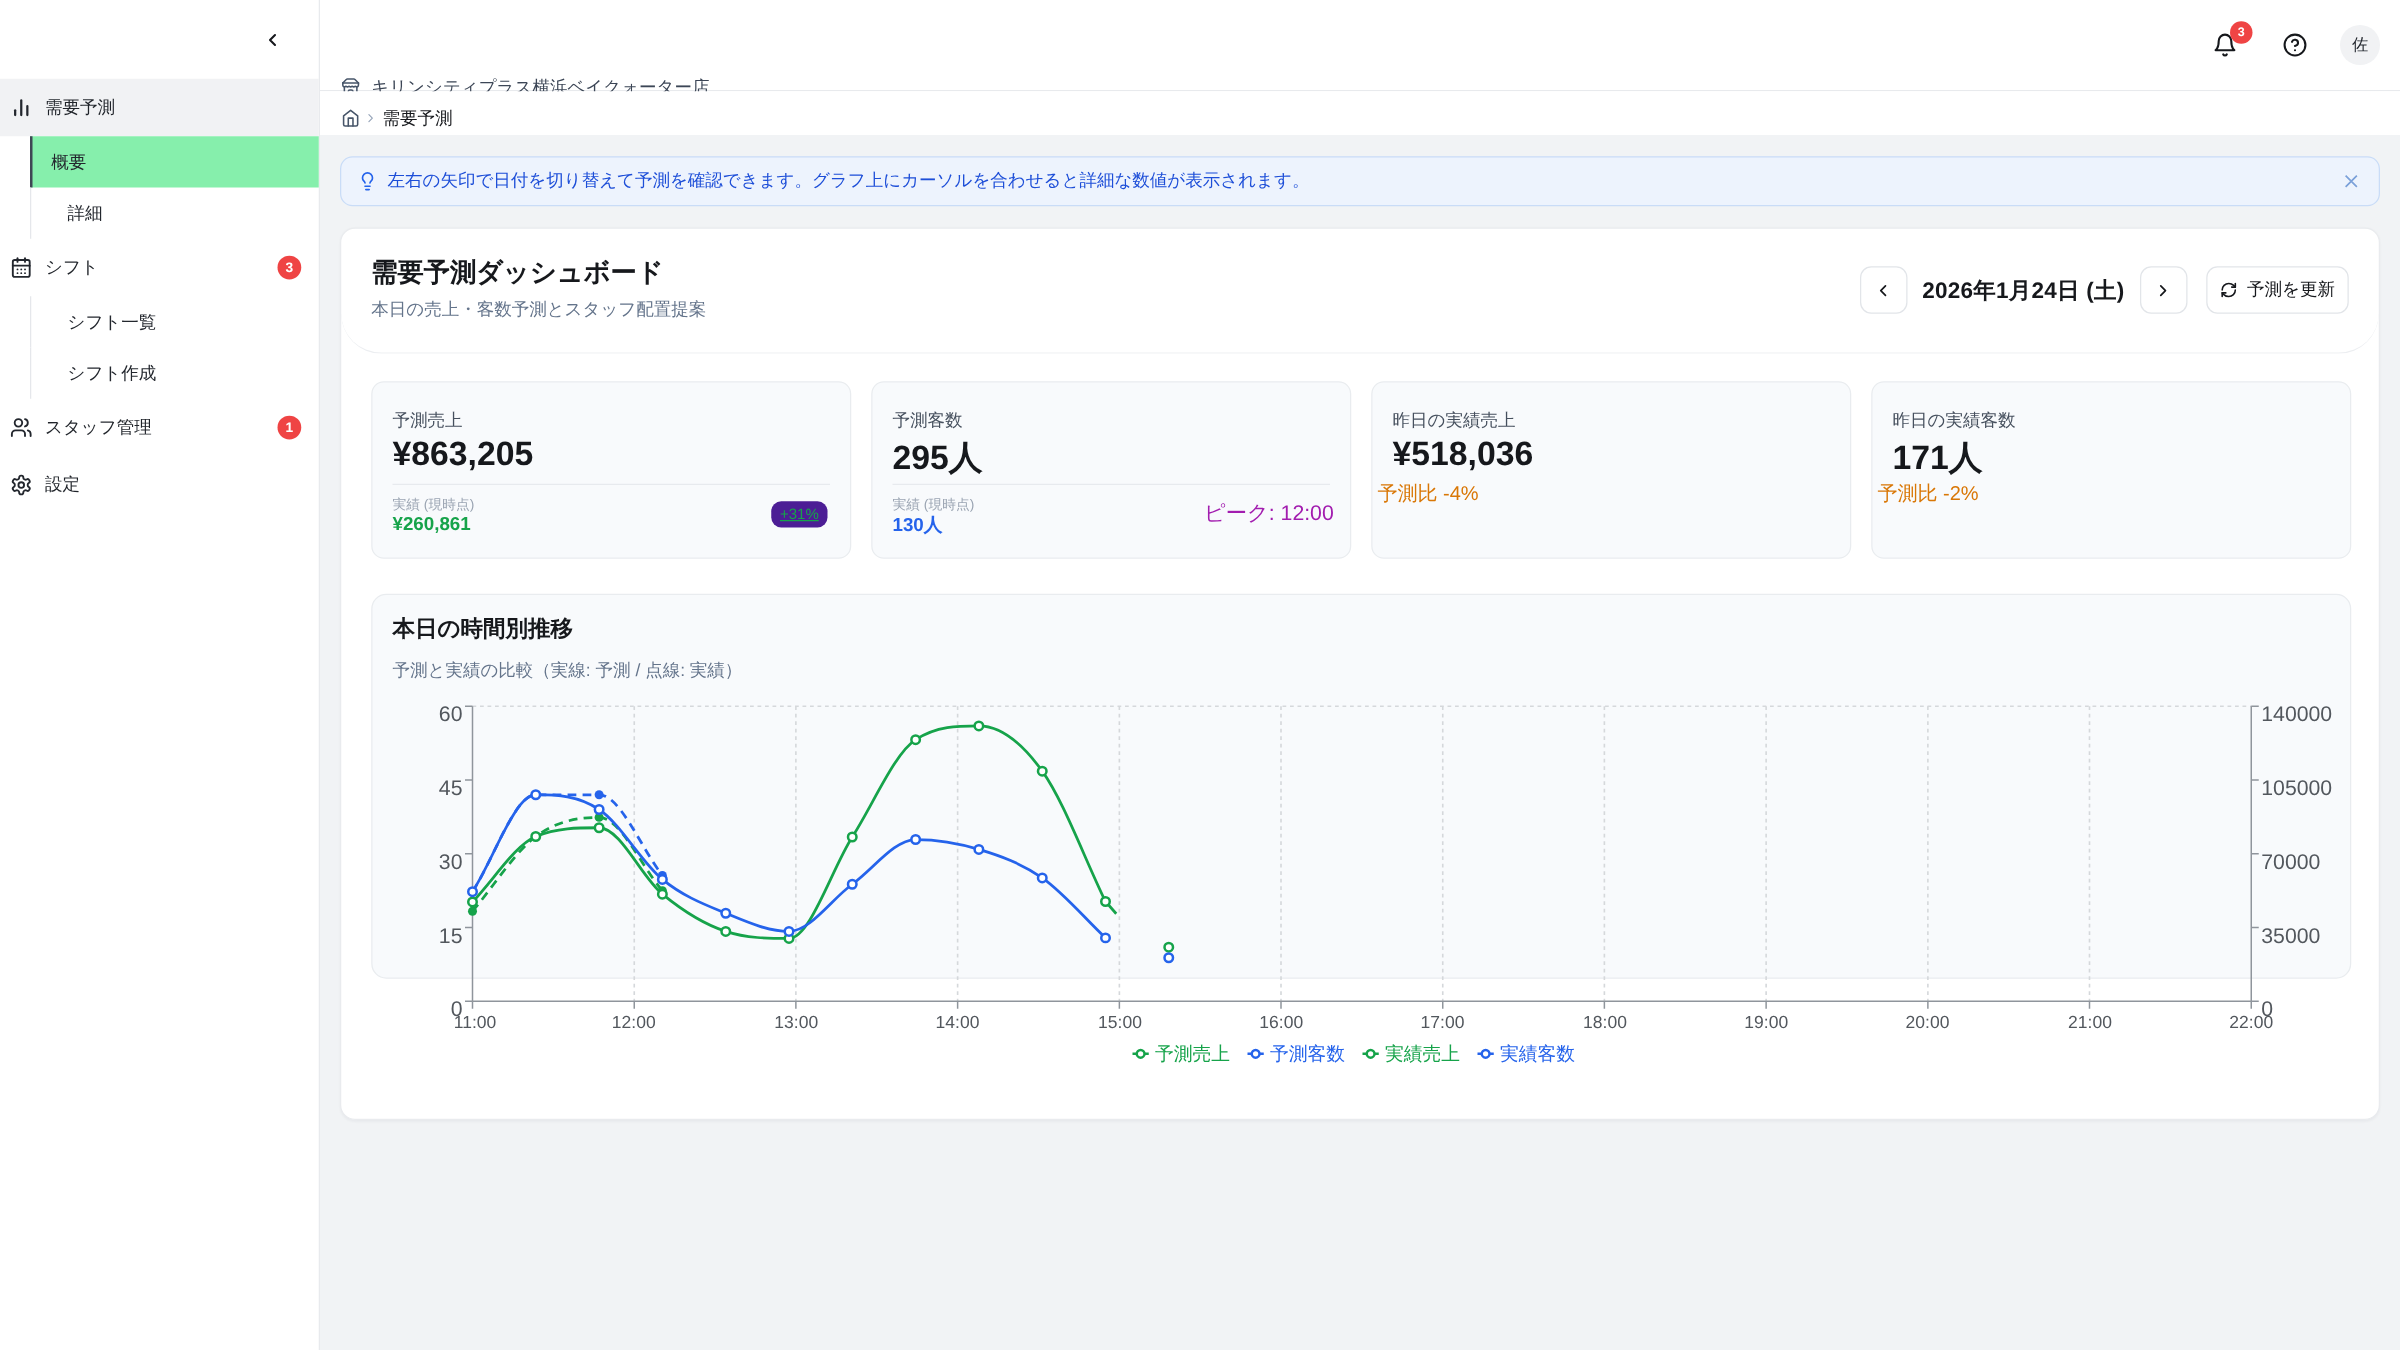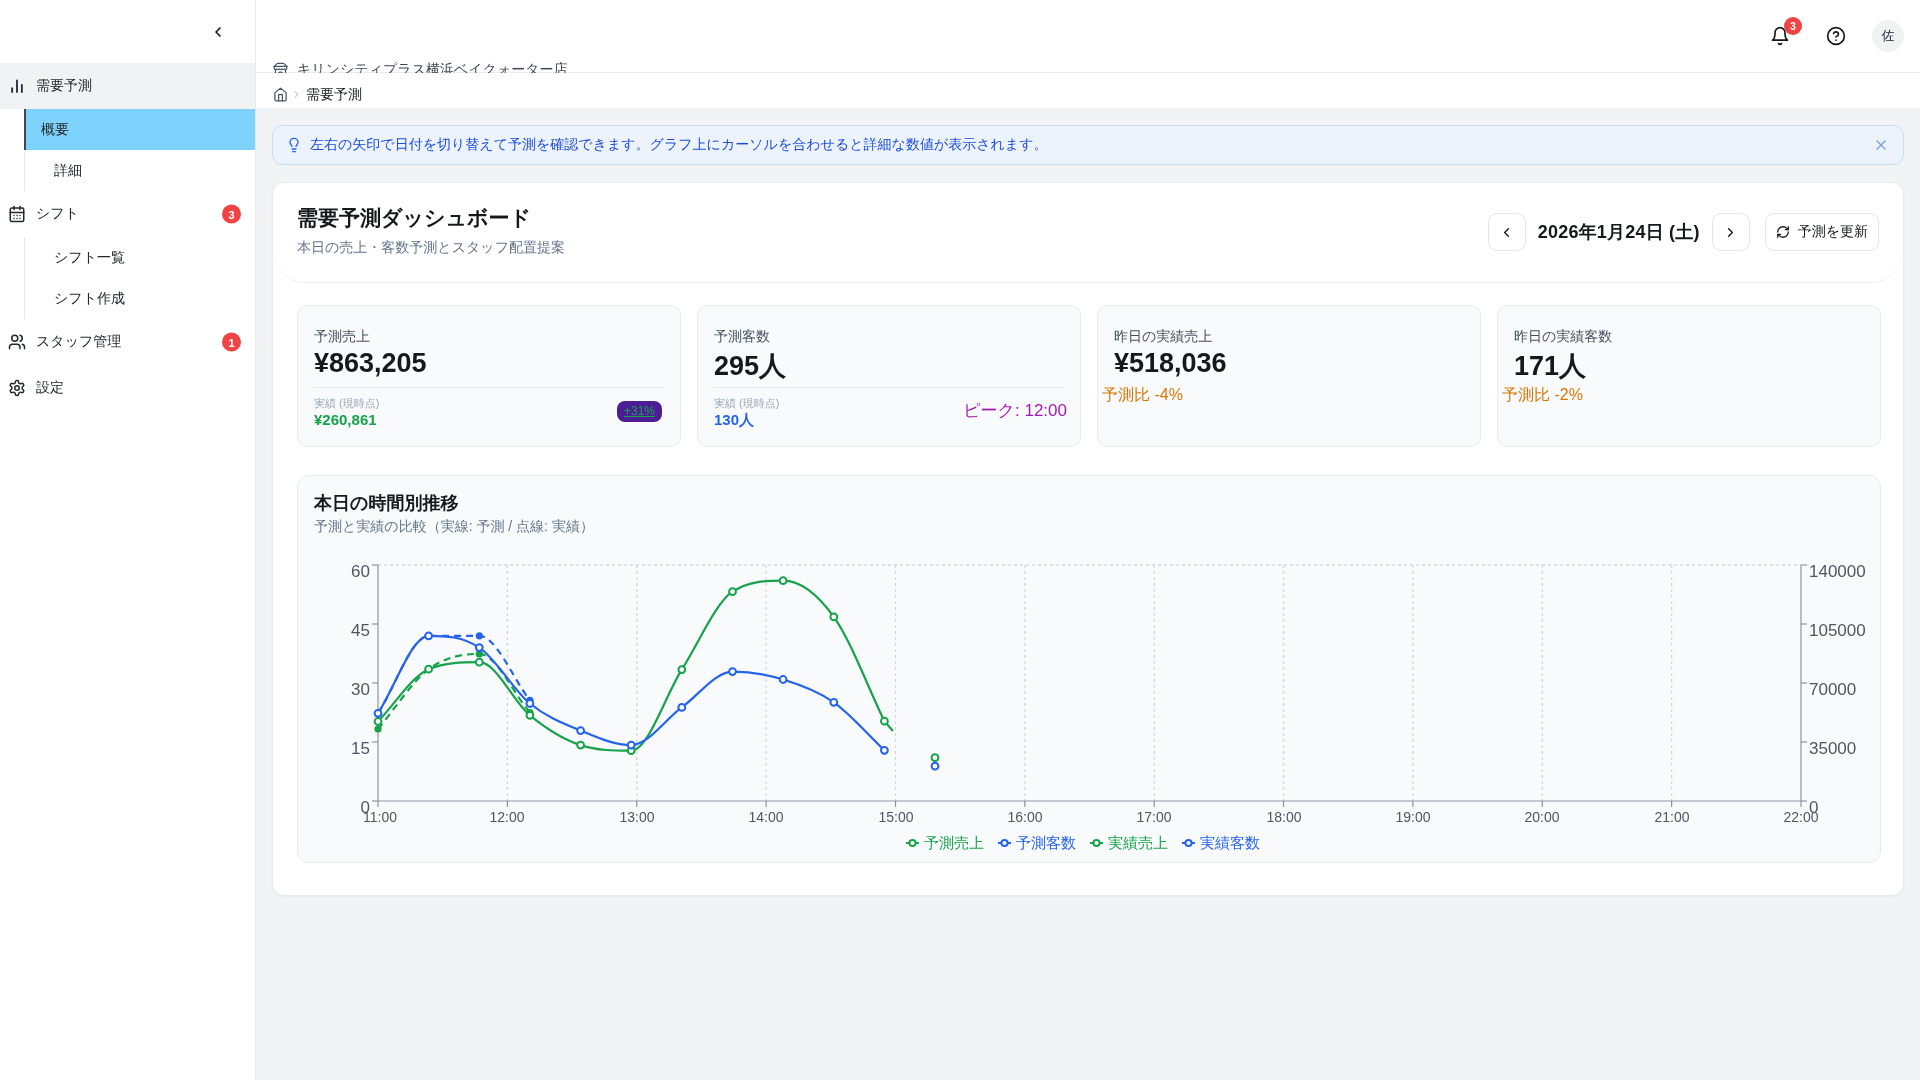--- a/index.html
+++ b/index.html
@@ -10,21 +10,21 @@
 
 
 .sidebar { position:absolute; left:0; top:0; width:256px; height:1080px; background:#fff; border-right:1px solid #e8eaed; }
 .side-head { position:relative; height:63px; }
 .collapse { position:absolute; right:29px; top:24px; width:16px; height:16px; color:#16181c; }
 .nav-item { position:relative; display:flex; align-items:center; height:46px; padding:0 8px; font-size:14px; color:#1f2329; cursor:default; }
 .nav-item .nico { width:18px; height:18px; margin-left:0; margin-right:10px; color:#23272e; flex:none; }
 .nav-item.active { background:#f1f2f4; }
 .badge { position:absolute; right:14px; top:50%; transform:translateY(-50%); min-width:19px; height:19px; border-radius:10px; background:#ef4444; color:#fff; font-size:11px; font-weight:bold; display:flex; align-items:center; justify-content:center; padding:0 5px; }
 .sub-item { position:relative; display:flex; align-items:center; height:41px; margin-left:24px; padding-left:29px; font-size:14px; color:#23272e; border-left:1px solid #e5e7eb; }
-.sub-item.active { background:#7dd3fc; border-left:2px solid #3f4754; padding-left:15px; }
+.sub-item.active { background:#86efac; border-left:2px solid #3f4754; padding-left:15px; }
 
 
 .topbar { position:absolute; left:256px; top:0; width:1664px; height:73px; background:#fff; border-bottom:1px solid #e8eaed; }
 .store { position:absolute; left:17px; top:0; height:71px; display:flex; align-items:center; gap:9px; font-size:14px; font-weight:500; color:#3c4656;margin-top:34px; }
 .store .sico { width:15px; height:15px; color:#475569; }
 .top-icons { position:absolute; right:16px; top:0; height:72px; display:flex; align-items:center; }
 .bell-wrap { position:relative; width:20px; height:20px; color:#16181c; }
 .help { margin-left:36px; }
 .avatar { margin-left:26px; }
 .bell-badge { position:absolute; right:-12px; top:-9px; min-width:18px; height:18px; border-radius:9px; background:#ef4444; color:#fff; font-size:10px; font-weight:bold; display:flex; align-items:center; justify-content:center; }
@@ -64,23 +64,23 @@
 .s-minor { position:absolute; left:16px; top:90px; font-size:11px; color:#9aa4b2; }
 .s-sub { position:absolute; left:16px; top:105px; font-size:15px; font-weight:bold; }
 .green { color:#16a34a; }
 .blue { color:#2563eb; }
 .orange { color:#d97706; }
 .pill { position:absolute; right:18px; bottom:24px; background:#4c1d95; color:#16a34a; font-size:12px; font-weight:500; border-radius:8px; padding:0 7px; height:21px; line-height:21px;text-decoration:underline; }
 .peak { position:absolute; right:13px; bottom:24px; font-size:17px; color:#a21caf; }
 .s-cmp { position:absolute; left:4px; top:79px; font-size:16px; }
 
 
-.chartcard { position:absolute; left:24px; top:292px; width:1584px; height:388px; background:#f8fafc; border:1px solid #e9ecef; border-radius:12px; }
+.chartcard { position:absolute; left:24px; top:292px; width:1584px; height:308px; background:#f8fafc; border:1px solid #e9ecef; border-radius:12px; }
 .cc-title { position:absolute; left:16px; top:15px; font-size:18px; font-weight:bold; color:#16181c; }
-.cc-sub { position:absolute; left:16px; top:42px; font-size:14px; color:#64748b;text-align:right; }
+.cc-sub { position:absolute; left:16px; top:52px; font-size:14px; color:#64748b;text-align:right; }
 .cc-svg { position:absolute; left:-1px; top:-1px; }
 </style>
 </head>
 <body>
 <div class="app">
   <div class="sidebar">
     <div class="side-head">
       <svg class="collapse" viewBox="0 0 24 24" fill="none" stroke="currentColor" stroke-width="2.5" stroke-linecap="round" stroke-linejoin="round">
           <path d="m15 18-6-6 6-6"></path>
         </svg>

